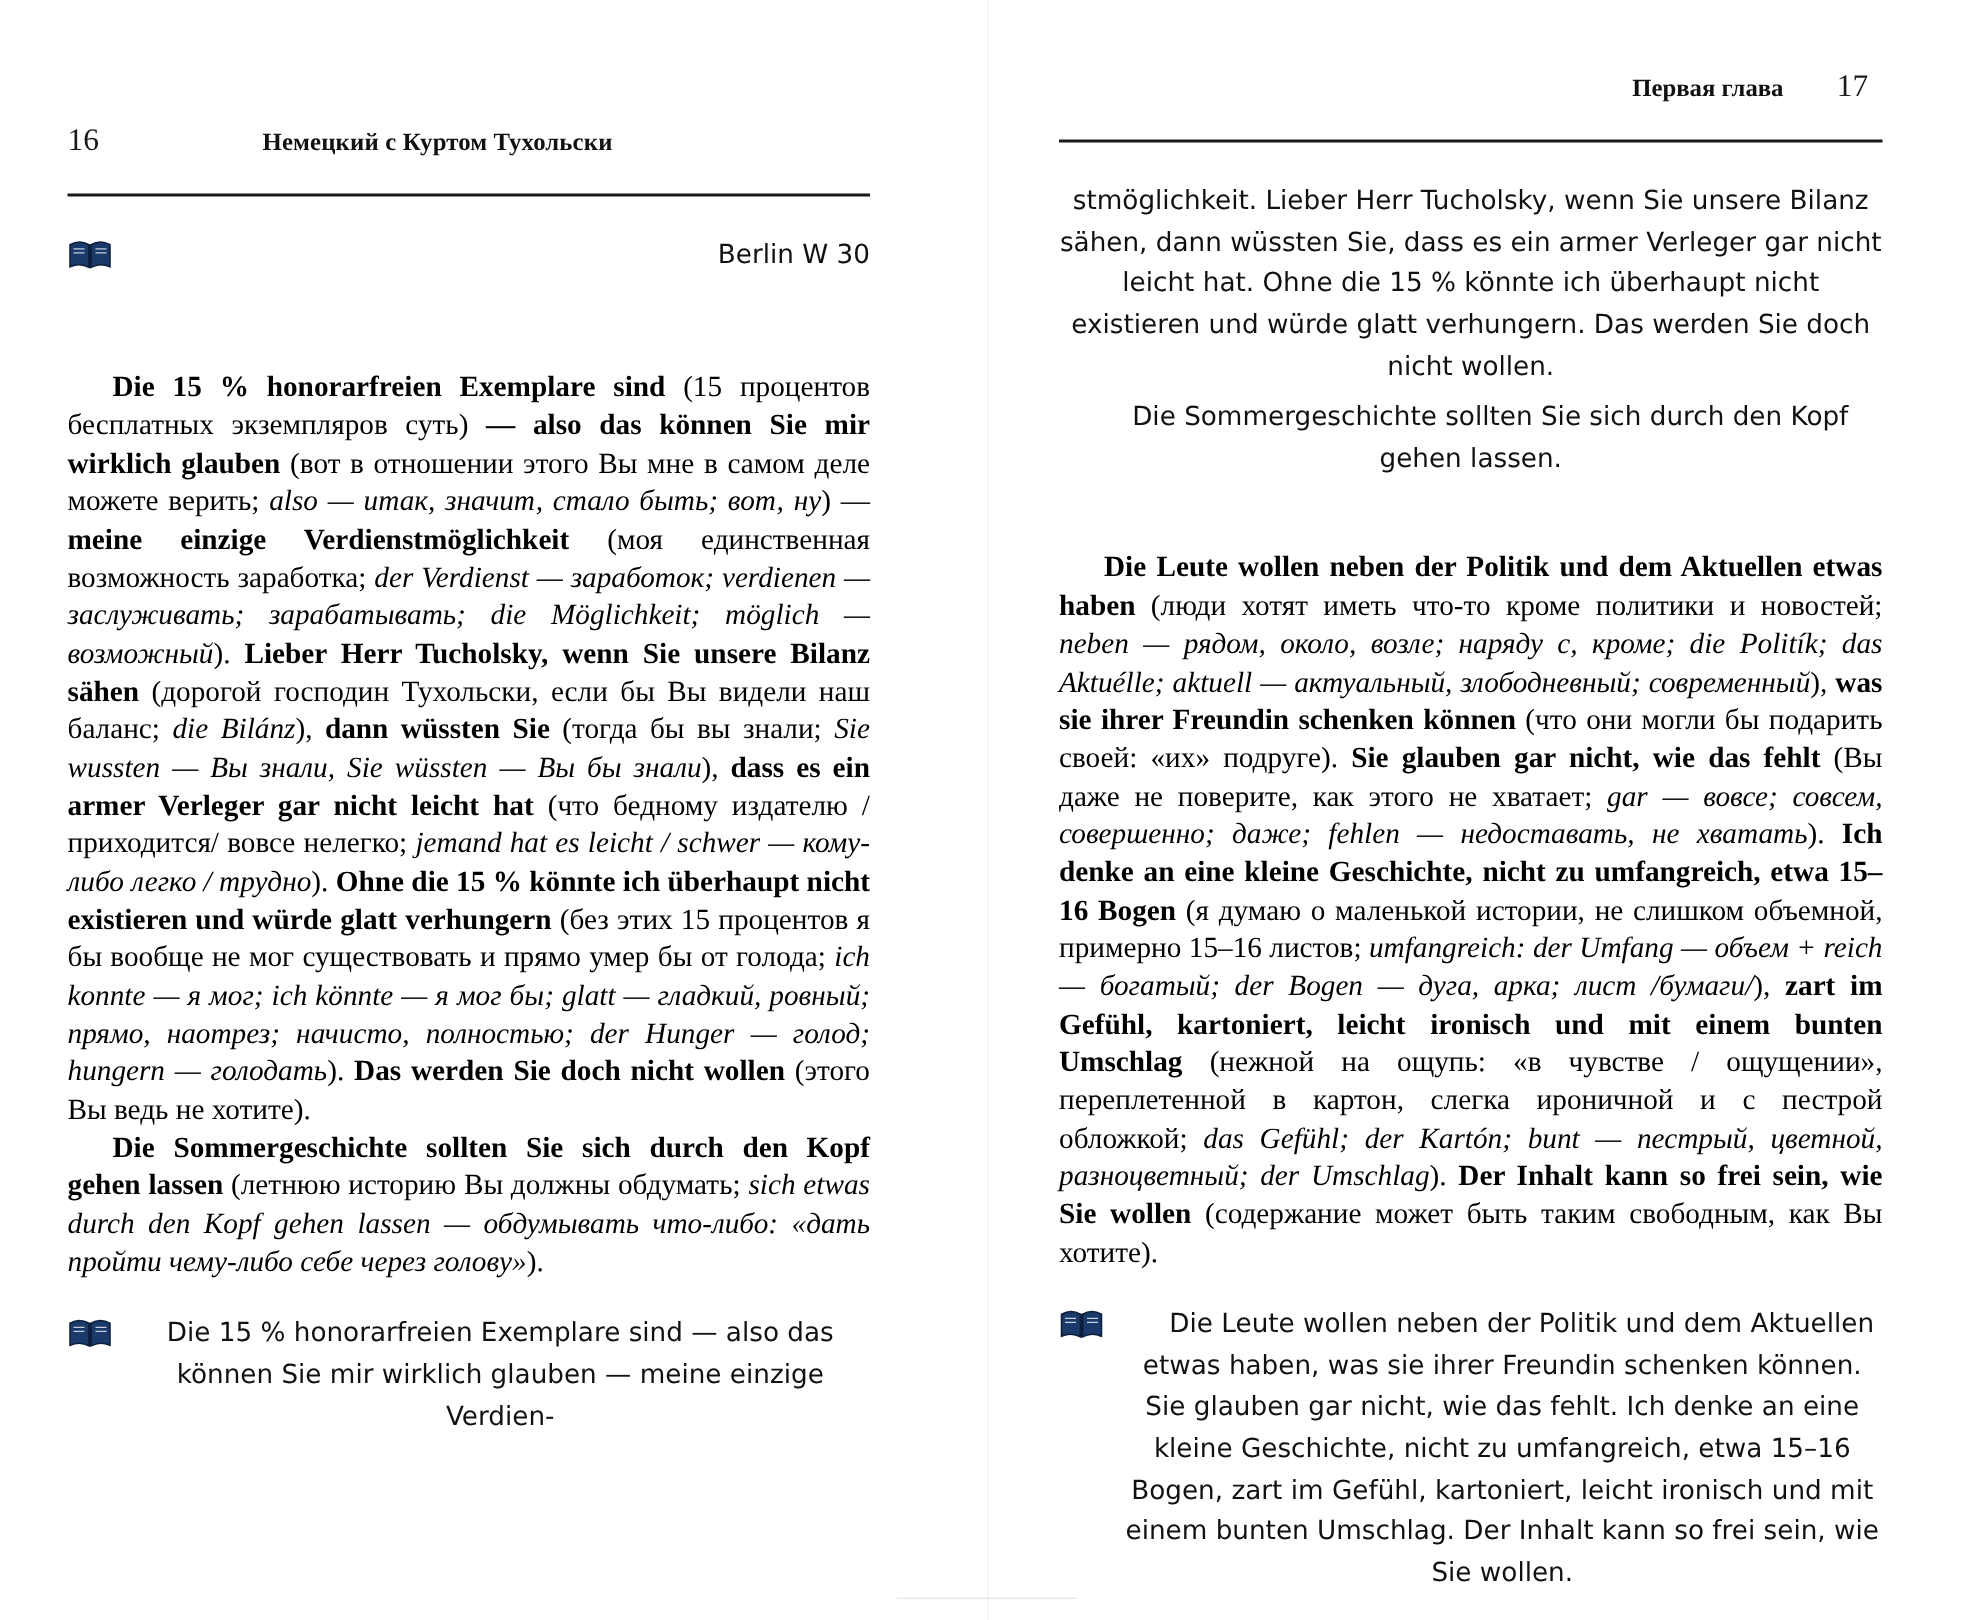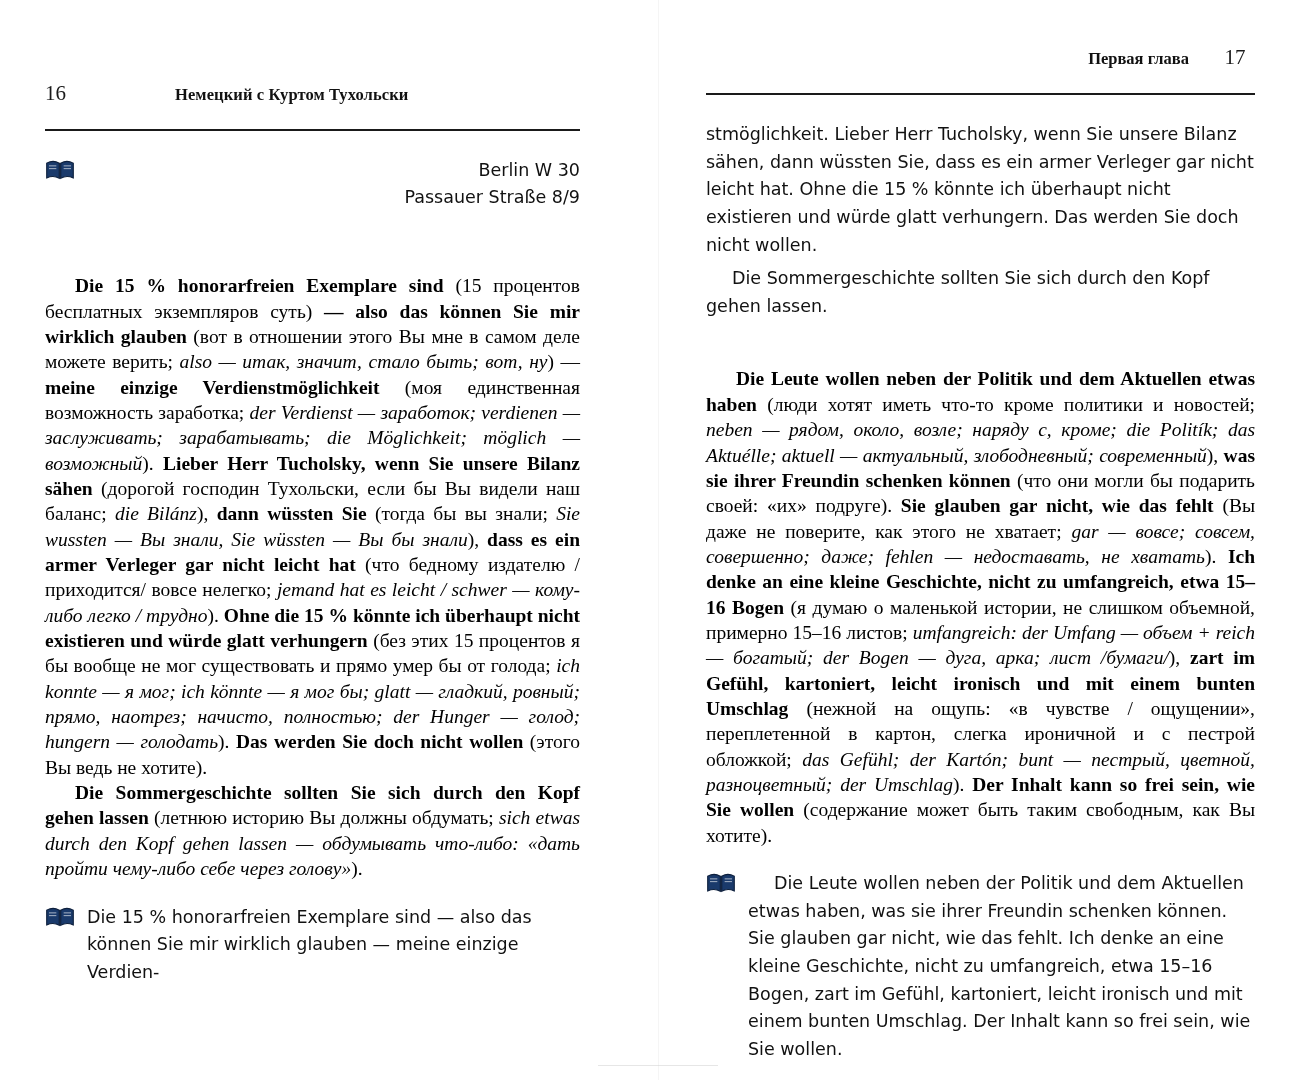--- a/index.html
+++ b/index.html
@@ -77,20 +77,21 @@
     margin-bottom: 22px;
   }
   .sans-block {
     font-family: "DejaVu Sans", sans-serif;
     font-size: 17.5px;
     line-height: 1.58;
     color: #111;
   }
   .sans-block p {
     margin: 0 0 6px 0;
+    text-align: center;
   }
   .sans-block p.indent {
     text-indent: 26px;
   }
   .gap-lg { height: 40px; }
   .gap-md { height: 22px; }
   .gap-sm { height: 12px; }
 
   .body-text {
     font-family: "Liberation Serif", serif;
@@ -164,21 +165,20 @@
             <path d="M1.5 4.5 C6 2, 11 2, 15.2 4.6 L15.2 21 C11 18.6, 6 18.6, 1.5 20.6 Z" fill="#1a3a6b" stroke="#0d1f3c" stroke-width="1.2"></path>
             <path d="M30.5 4.5 C26 2, 21 2, 16.8 4.6 L16.8 21 C21 18.6, 26 18.6, 30.5 20.6 Z" fill="#1a3a6b" stroke="#0d1f3c" stroke-width="1.2"></path>
             <rect x="15.2" y="4.2" width="1.6" height="17" fill="#0d1f3c"></rect>
             <path d="M4 7.5 H12 M4 10.5 H12 M20 7.5 H28 M20 10.5 H28" stroke="#ffffff" stroke-width="0.9" opacity="0.75"></path>
           </svg>
         </span>
       </div>
       <div class="icon-text">
         <div class="address">
           <div>Berlin W 30</div>
-          <div>Passauer Straße 8/9</div>
         </div>
       </div>
     </div>
 
     <div class="gap-lg"></div>
 
     <div class="body-text">
       <p><span class="b">Die 15 % honorarfreien Exemplare sind</span> (15 процентов бесплатных экземпляров суть) <span class="b">— also das können Sie mir wirklich glauben</span> (вот в отношении этого Вы мне в самом деле можете верить; <span class="i">also — итак, значит, стало быть; вот, ну</span>) — <span class="b">meine einzige Verdienstmöglichkeit</span> (моя единственная возможность заработка; <span class="i">der Verdienst — заработок; verdienen — заслуживать; зарабатывать; die Möglichkeit; möglich — возможный</span>). <span class="b">Lieber Herr Tucholsky, wenn Sie unsere Bilanz sähen</span> (дорогой господин Тухольски, если бы Вы видели наш баланс; <span class="i">die Bilánz</span>), <span class="b">dann wüssten Sie</span> (тогда бы вы знали; <span class="i">Sie wussten — Вы знали, Sie wüssten — Вы бы знали</span>), <span class="b">dass es ein armer Verleger gar nicht leicht hat</span> (что бедному издателю /приходится/ вовсе нелегко; <span class="i">jemand hat es leicht / schwer — кому-либо легко / трудно</span>). <span class="b">Ohne die 15 % könnte ich überhaupt nicht existieren und würde glatt verhungern</span> (без этих 15 процентов я бы вообще не мог существовать и прямо умер бы от голода; <span class="i">ich konnte — я мог; ich könnte — я мог бы; glatt — гладкий, ровный; прямо, наотрез; начисто, полностью; der Hunger — голод; hungern — голодать</span>). <span class="b">Das werden Sie doch nicht wollen</span> (этого Вы ведь не хотите).</p>
 
       <p><span class="b">Die Sommergeschichte sollten Sie sich durch den Kopf gehen lassen</span> (летнюю историю Вы должны обдумать; <span class="i">sich etwas durch den Kopf gehen lassen — обдумывать что-либо: «дать пройти чему-либо себе через голову»</span>).</p>

